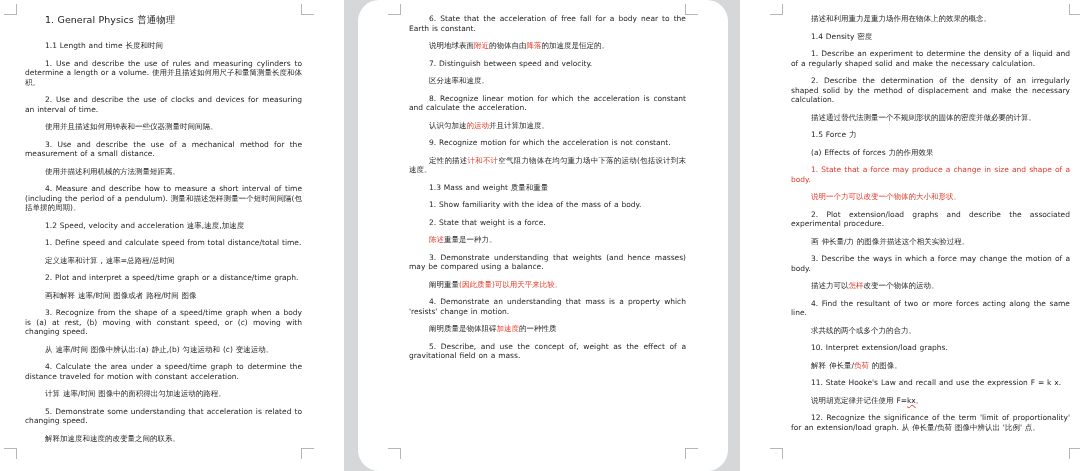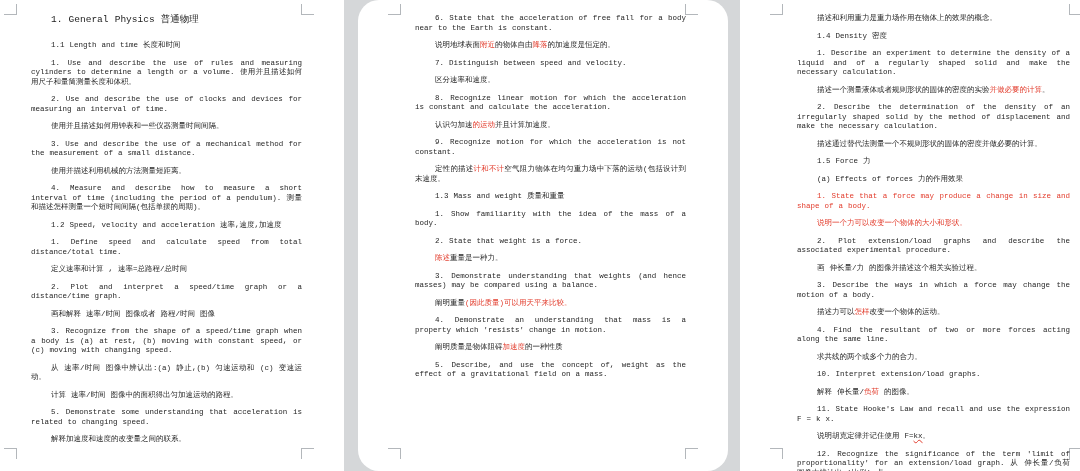--- a/index.html
+++ b/index.html
@@ -3,22 +3,22 @@
 <meta charset="utf-8">
 <style>
   html,body{margin:0;padding:0;width:1080px;height:471px;overflow:hidden;}
   body{background:#d5d7d9;font-family:"DejaVu Sans","Liberation Sans",sans-serif;}
   .canvas{position:relative;width:1080px;height:471px;overflow:hidden;}
   .page{position:absolute;top:0;height:471px;width:370px;background:#ffffff;}
   .page-1{left:-26px;}
   .page-2{left:358px;border-radius:21px;}
   .page-3{left:740px;width:372px;}
   .content{position:absolute;left:0;top:0;right:0;bottom:0;padding:14px 42px 0 42px;}
-  p.para{margin:0 0 8px 15px;font-size:7.5px;line-height:9.5px;color:#262626;
-         text-align:justify;text-indent:20px;word-spacing:0.5px;font-family:Liberation Mono, monospace;}
+  p.para{margin:0 0 8px 9px;font-size:7.5px;line-height:9.5px;color:#262626;
+         text-align:justify;text-indent:20px;word-spacing:0.5px;}
   p.para.title{font-size:9.5px;line-height:12px;color:#1a1a1a;margin-bottom:15px;}
   span.red{color:#e23b2b;}
   span.wavy{text-decoration-line:underline;text-decoration-style:wavy;
             text-decoration-color:#e23b2b;text-decoration-thickness:1px;}
   .cmark{position:absolute;width:12px;height:10px;border:0 solid #b3b7bb;}
   .cmark.tl{left:30px;top:4px;border-bottom-width:1px;border-right-width:1px;}
   .cmark.tr{right:30px;top:4px;border-bottom-width:1px;border-left-width:1px;}
   .cmark.bl{left:30px;bottom:12px;border-top-width:1px;border-right-width:1px;}
   .cmark.br{right:30px;bottom:12px;border-top-width:1px;border-left-width:1px;}
 </style>
@@ -41,20 +41,21 @@
         <p class="para"><span>3. Use and describe the use of a mechanical method for the measurement of a small distance.</span></p>
         <p class="para"><span>使用并描述利用机械的方法测量短距离。</span></p>
         <p class="para"><span>4. Measure and describe how to measure a short interval of time (including the period of a pendulum). 测量和描述怎样测量一个短时间间隔(包括单摆的周期)。</span></p>
         <p class="para"><span>1.2 Speed, velocity and acceleration  速率,速度,加速度</span></p>
         <p class="para"><span>1. Define speed and calculate speed from total distance/total time.</span></p>
         <p class="para"><span>定义速率和计算 , 速率=总路程/总时间</span></p>
         <p class="para"><span>2. Plot and interpret a speed/time graph or a distance/time graph.</span></p>
         <p class="para"><span>画和解释 速率/时间 图像或者 路程/时间 图像</span></p>
         <p class="para"><span>3. Recognize from the shape of a speed/time graph when a body is (a) at rest, (b) moving with constant speed, or (c) moving with changing speed.</span></p>
         <p class="para"><span>从 速率/时间 图像中辨认出:(a) 静止,(b) 匀速运动和 (c) 变速运动。</span></p>
+        <p class="para"><span>4. Calculate the area under a speed/time graph to determine the distance traveled for motion with constant acceleration.</span></p>
         <p class="para"><span>计算 速率/时间 图像中的面积得出匀加速运动的路程。</span></p>
         <p class="para"><span>5. Demonstrate some understanding that acceleration is related to changing speed.</span></p>
         <p class="para"><span>解释加速度和速度的改变量之间的联系。</span></p>
       </div>
   </div>
 
   <div class="page page-2">
     <div class="cmark tl"></div>
     <div class="cmark tr"></div>
     <div class="cmark bl"></div>
@@ -82,21 +83,20 @@
 
   <div class="page page-3">
     <div class="cmark tl"></div>
     <div class="cmark tr"></div>
     <div class="cmark bl"></div>
     <div class="cmark br"></div>
     <div class="content">
         <p class="para"><span>描述和利用重力是重力场作用在物体上的效果的概念。</span></p>
         <p class="para"><span>1.4 Density  密度</span></p>
         <p class="para"><span>1. Describe an experiment to determine the density of a liquid and of a regularly shaped solid and make the necessary calculation.</span></p>
-        <p class="para"><span>描述一个测量液体或者规则形状的固体的密度的实验</span><span class="red">并做必要的计算</span><span>。</span></p>
         <p class="para"><span>2. Describe the determination of the density of an irregularly shaped solid by the method of displacement and make the necessary calculation.</span></p>
         <p class="para"><span>描述通过替代法测量一个不规则形状的固体的密度并做必要的计算。</span></p>
         <p class="para"><span>1.5 Force  力</span></p>
         <p class="para"><span>(a) Effects of forces  力的作用效果</span></p>
         <p class="para"><span class="red">1. State that a force may produce a change in size and shape of a body.</span></p>
         <p class="para"><span class="red">说明一个力可以改变一个物体的大小和形状。</span></p>
         <p class="para"><span>2. Plot extension/load graphs and describe the associated experimental procedure.</span></p>
         <p class="para"><span>画 伸长量/力 的图像并描述这个相关实验过程。</span></p>
         <p class="para"><span>3. Describe the ways in which a force may change the motion of a body.</span></p>
         <p class="para"><span>描述力可以</span><span class="red">怎样</span><span>改变一个物体的运动。</span></p>

